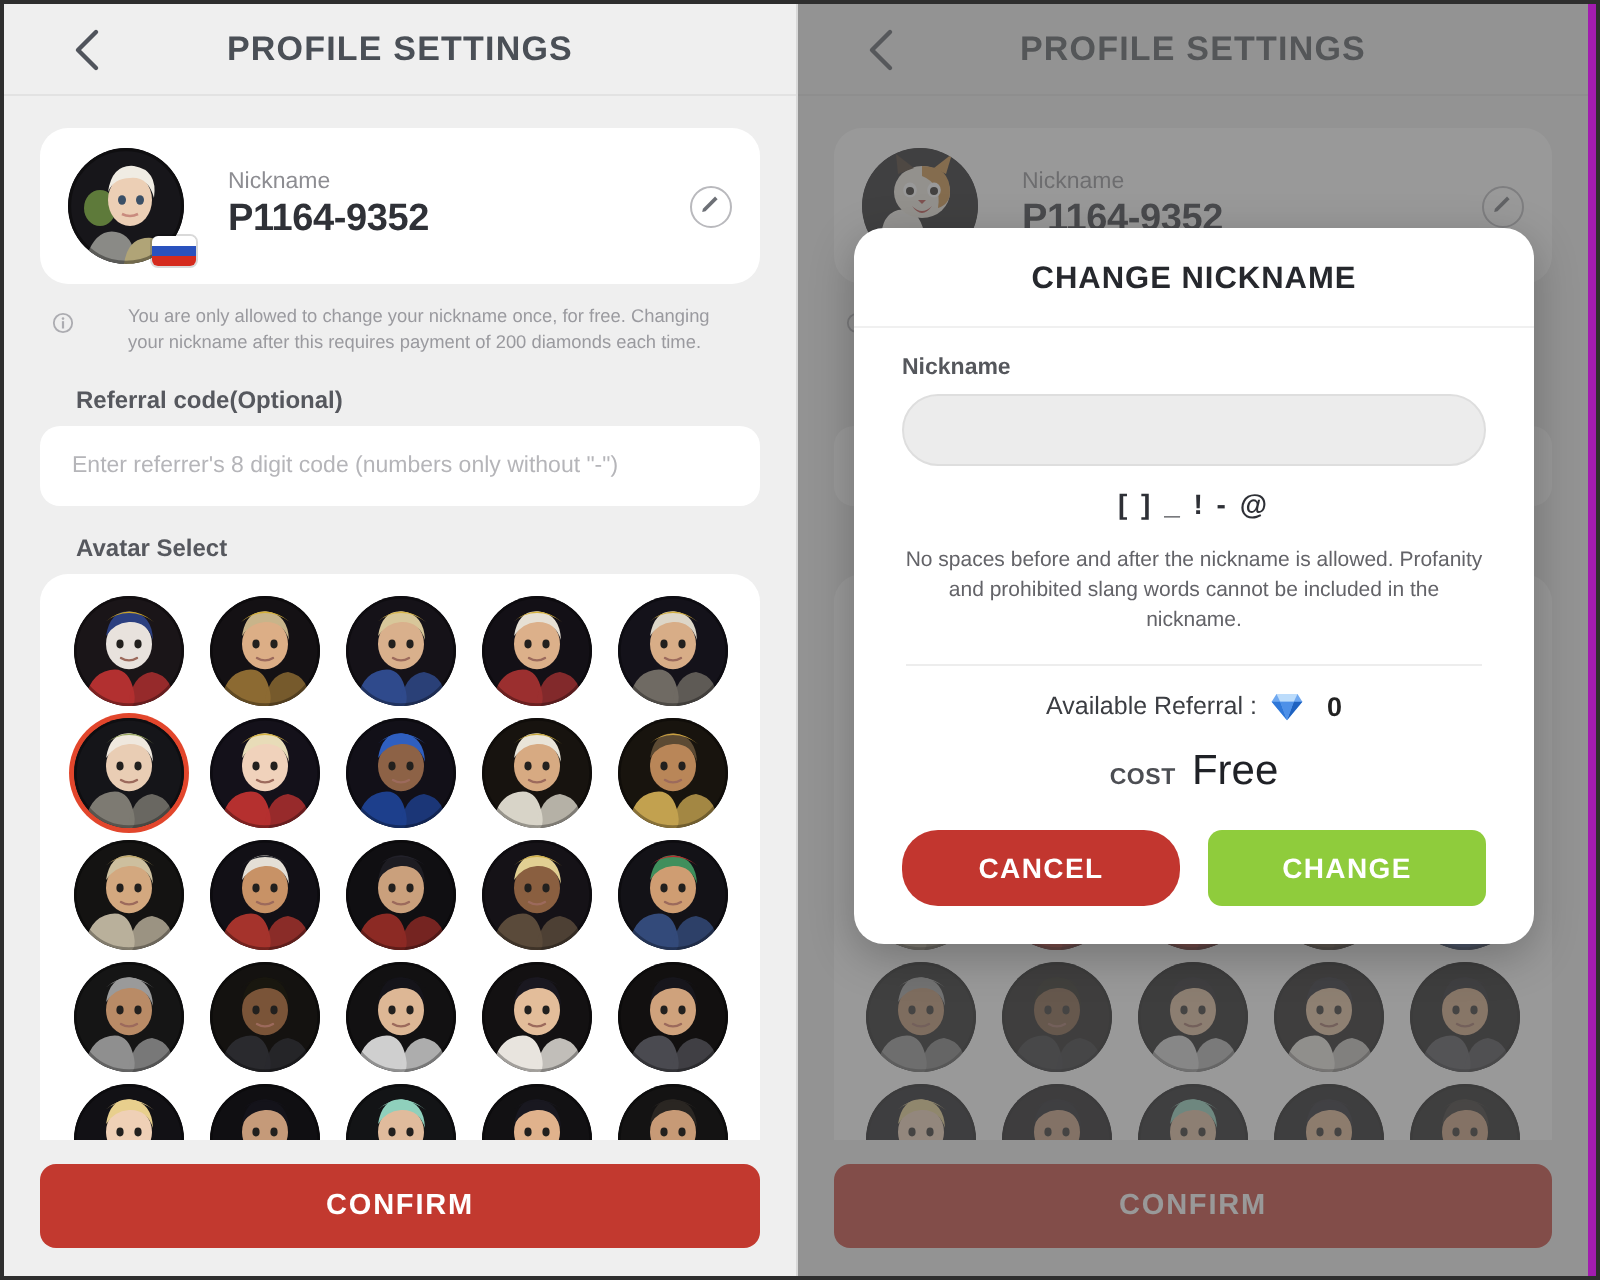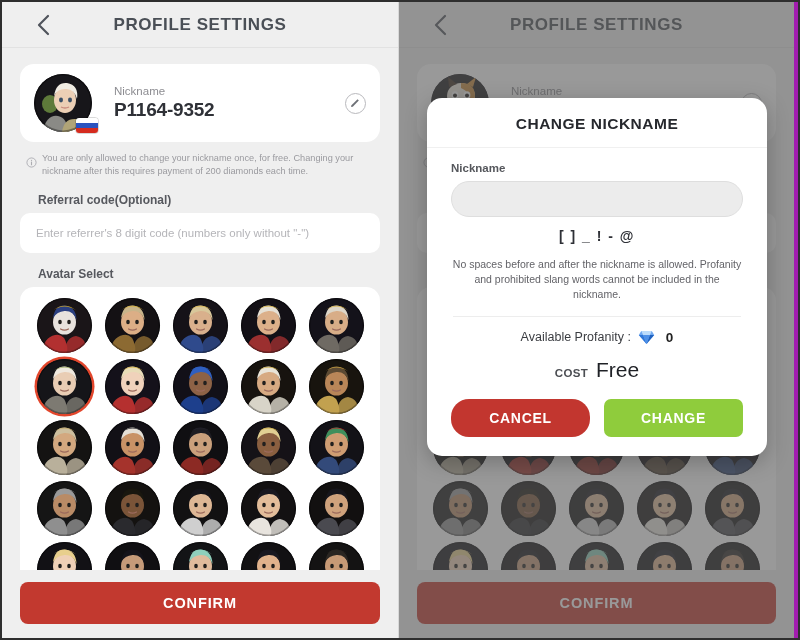--- a/index.html
+++ b/index.html
@@ -123,20 +123,21 @@
   .note {
     display: flex;
     margin: 10px 6px 0 6px;
     gap: 5px;
   }
   .note-icon { flex: 0 0 11px; margin-top: 2px; }
   .note-text {
     font-size: 9.2px;
     line-height: 1.45;
     color: #9a9a9f;
+    margin-left: 22px;
   }
 
   
   .section-label {
     font-size: 12px;
     font-weight: bold;
     color: #56585e;
     margin: 14px 2px 6px 2px;
     padding-left: 16px;
   }
@@ -199,21 +200,21 @@
     position: absolute;
     inset: 0;
     background: rgba(90,90,90,0.62);
     z-index: 5;
   }
 
   
   .modal {
     position: absolute;
     left: 28px;
-    top: 96px;
+    top: 112px;
     width: 340px;
     background: #fff;
     border-radius: 15px;
     z-index: 10;
     box-shadow: 0 6px 22px rgba(0,0,0,.25);
     overflow: hidden;
   }
   .modal-title {
     text-align: center;
     font-size: 15.5px;
@@ -1193,21 +1194,21 @@
       <div class="modal-body">
         <div class="modal-field-label">Nickname</div>
         <input class="modal-input" type="text" placeholder="" style="">
 
         <div class="special-chars">[ ] _ ! - @</div>
         <div class="rule-text2">No spaces before and after the nickname is allowed. Profanity and prohibited slang words cannot be included in the nickname.</div>
 
         <div class="modal-divider"></div>
 
         <div class="diamonds-row">
-          <span>Available Profanity :</span>
+          <span>Available Referral :</span>
           <span class="gem">
             <svg viewBox="0 0 18 16" width="17" height="15">
               <polygon points="3.4,1 14.6,1 17.2,5.2 9,15 0.8,5.2" fill="#6fa8f0"></polygon>
               <polygon points="3.4,1 14.6,1 12.6,5.2 5.4,5.2" fill="#bcdcfb"></polygon>
               <polygon points="0.8,5.2 5.4,5.2 9,15" fill="#2f77d8"></polygon>
               <polygon points="17.2,5.2 12.6,5.2 9,15" fill="#1f62c0"></polygon>
               <polygon points="5.4,5.2 12.6,5.2 9,15" fill="#4d90e8"></polygon>
             </svg>
           </span>
           <span class="diamond-count">0</span>

